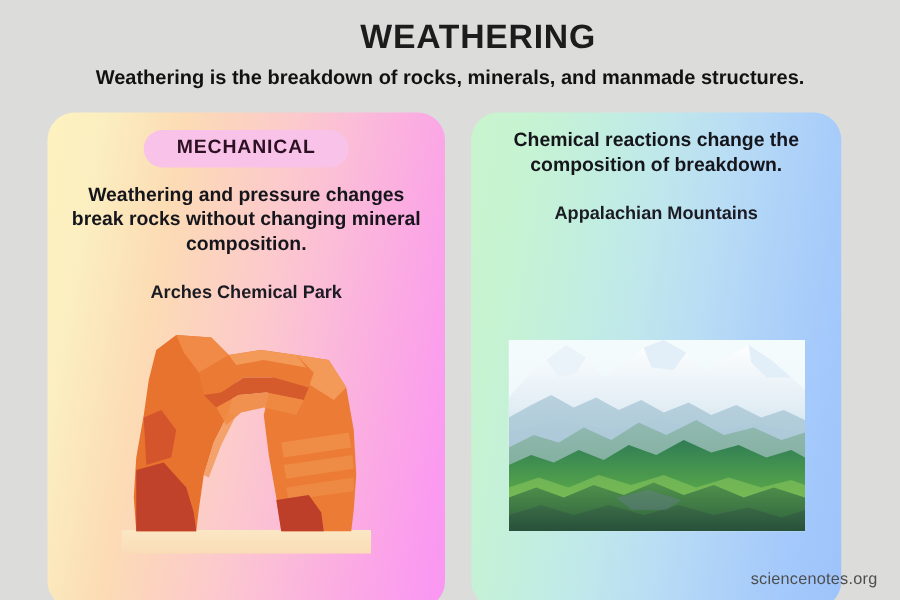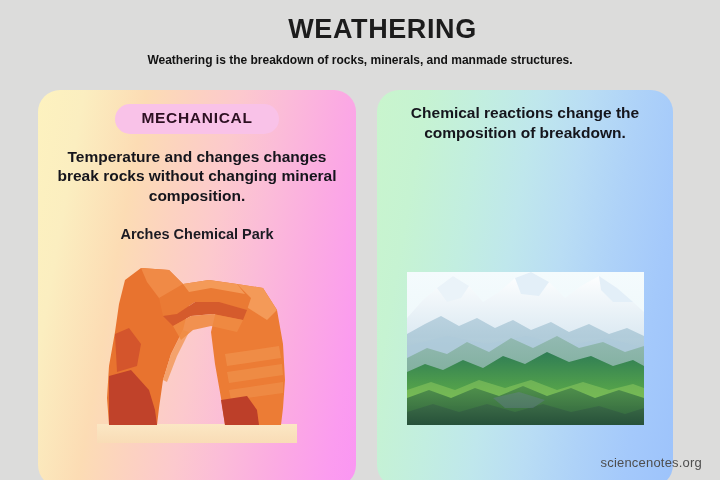--- a/index.html
+++ b/index.html
@@ -36,21 +36,21 @@
     font-size: 27px;
     font-weight: bold;
     letter-spacing: 0.6px;
     color: #1c1c1c;
     line-height: 1.1;
     padding-left: 45px;
   }
   .subtitle {
     margin: 0;
     padding-top: 9px;
-    font-size: 12px;
+    font-size: 16px;
     font-weight: bold;
     color: #121212;
     line-height: 1.15;
   }
 
   
   .card {
     position: absolute;
     top: 90px;
     height: 397px;
@@ -175,21 +175,21 @@
   <div class="header">
     <h1 class="title">WEATHERING</h1>
     <p class="subtitle">Weathering is the breakdown of rocks, minerals, and manmade structures.</p>
   </div>
 
   <div class="card card-mechanical">
     <div class="card-inner">
 
       <span class="pill pill-mechanical">MECHANICAL</span>
 
-      <p class="desc">Temperature and changes changes break rocks without changing mineral composition.</p>
+      <p class="desc">Weathering and pressure changes break rocks without changing mineral composition.</p>
 
       <p class="caption">Arches Chemical Park</p>
 
       
       <div class="illus illus-arch">
         <svg width="200" height="185" viewBox="0 0 200 185" xmlns="http://www.w3.org/2000/svg">
           <defs>
             <linearGradient id="sandBase" x1="0" y1="0" x2="0" y2="1">
               <stop offset="0%" stop-color="#fbe7c4"></stop>
               <stop offset="100%" stop-color="#f9dcb6"></stop>
@@ -230,20 +230,21 @@
 
     </div>
   </div>
 
   <div class="card card-chemical">
     <div class="card-inner">
 
 
       <p class="desc">Chemical reactions change the composition of breakdown.</p>
 
+      <p class="caption">Appalachian Mountains</p>
 
       
       <div class="illus illus-mtn">
         <div class="photo-frame">
           <svg width="237" height="153" viewBox="0 0 237 153" xmlns="http://www.w3.org/2000/svg">
             <defs>
               <linearGradient id="skyG" x1="0" y1="0" x2="0" y2="1">
                 <stop offset="0%" stop-color="#f4fbfd"></stop>
                 <stop offset="100%" stop-color="#e6f3f7"></stop>
               </linearGradient>

